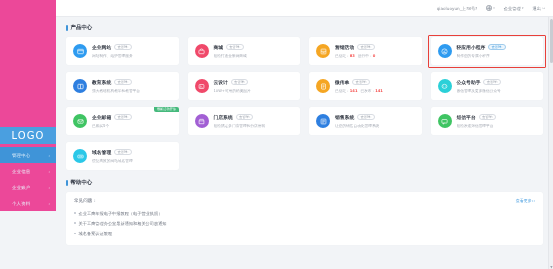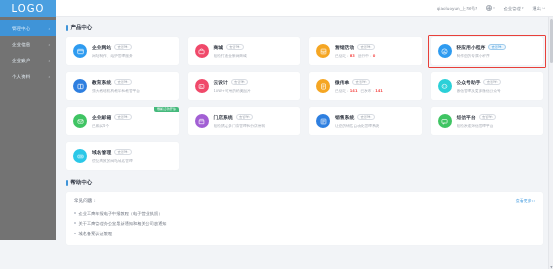--- a/index.html
+++ b/index.html
@@ -8,24 +8,24 @@
     overflow: hidden;
     background: #f2f4f7;
     font-family: "DejaVu Sans", "Liberation Sans", sans-serif;
     font-size: 5px;
     color: #333;
   }
   #app { position: relative; width: 553px; height: 269px; display: flex; }
 
   
   .sidebar {
-    width: 56px; height: 240px;
-    background: #737373;
+    width: 56px; height: 211px;
+    background: #ec4899;
     flex: 0 0 56px;
-    display: flex; flex-direction: column;
+    display: flex; flex-direction: column; justify-content: flex-end;
   }
   .logo {
     height: 17px;
     display: flex; align-items: center; justify-content: center;
     color: #ffffff;
     font-size: 10px;
     letter-spacing: 1.1px;
     font-weight: 400;
     background: #4a9fe0;
   }

